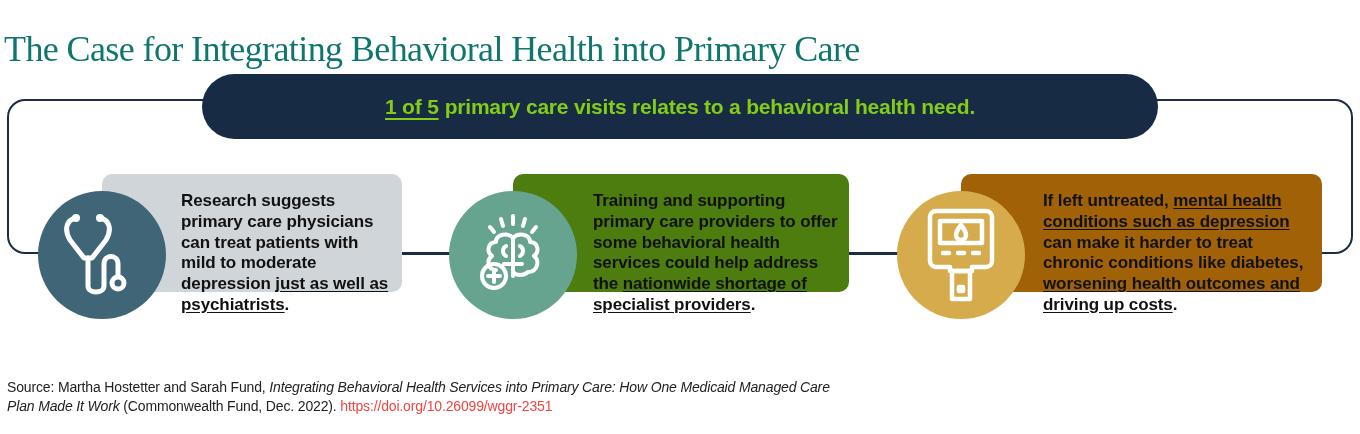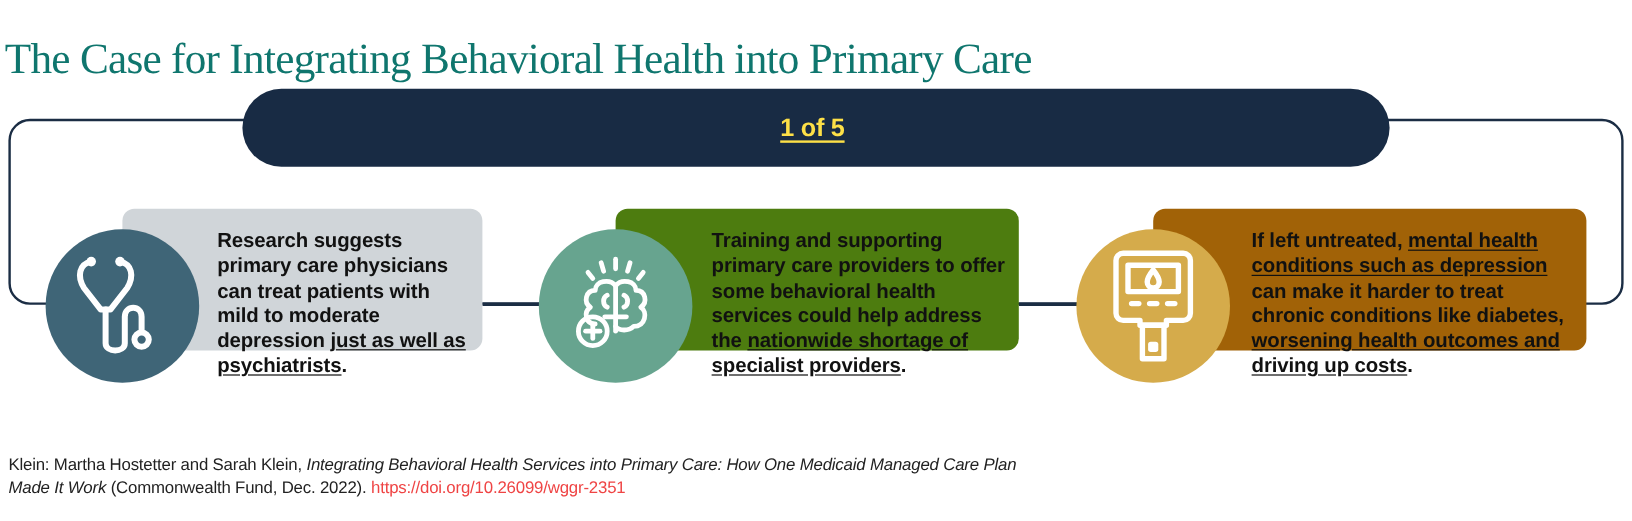--- a/index.html
+++ b/index.html
@@ -14,21 +14,21 @@
 
   .frame {
     position: absolute; left: 7px; top: 99px; width: 1346px; height: 155px;
     border: 2.5px solid #1b2d44; border-radius: 18px; box-sizing: border-box;
   }
 
   .banner {
     position: absolute; left: 202px; top: 74px; width: 956px; height: 65px;
     background: #182b44; border-radius: 33px;
     display: flex; align-items: center; justify-content: center;
-    color: #fde047; font-weight: bold; font-size: 21px; letter-spacing: -0.2px;
+    color: #84cc16; font-weight: bold; font-size: 21px; letter-spacing: -0.2px;
   }
   .banner .hl { text-decoration: underline; text-underline-offset: 4px; text-decoration-thickness: 2px; margin-right: 6px; }
 
   .connector { position: absolute; height: 2.5px; background: #1b2d44; top: 252px; }
 
   .card {
     position: absolute; top: 174px; height: 118px; border-radius: 10px;
     box-sizing: border-box;
   }
   .card-text {
@@ -52,20 +52,21 @@
 </style>
 </head>
 <body>
 
 <h1 class="title">The Case for Integrating Behavioral Health into Primary Care</h1>
 
 <div class="frame"></div>
 
 <div class="banner">
   <span class="hl">1 of 5</span>
+  <span>primary care visits relates to a behavioral health need.</span>
 </div>
 
 <div class="connector" style="left:402px; width:48px;"></div>
 <div class="connector" style="left:849px; width:50px;"></div>
 
 <div class="card" style="left:102px; width:300px; background:#d0d5d9;">
   <div class="card-text" style="left:79px; width:215px;">
     <span>Research suggests primary care physicians can treat patients with mild to moderate depression </span><span class="u">just as well as psychiatrists</span><span>.</span>
   </div>
 </div>
@@ -116,14 +117,14 @@
     <path d="M35 18 C31 23 30 26 30 28 A5 5 0 0 0 40 28 C40 26 39 23 35 18 Z"></path>
     <line x1="17" y1="46" x2="23" y2="46"></line>
     <line x1="32" y1="46" x2="38" y2="46"></line>
     <line x1="47" y1="46" x2="53" y2="46"></line>
     <rect x="26" y="64" width="18" height="28"></rect>
     <rect x="33" y="80" width="4" height="4" fill="#ffffff"></rect>
   </svg>
 </div>
 
 <div class="source">
-  <span>Klein: Martha Hostetter and Sarah Klein, </span><i>Integrating Behavioral Health Services into Primary Care: How One Medicaid Managed Care Plan Made It Work</i><span> (Commonwealth Fund, Dec. 2022). </span><a class="link">https://doi.org/10.26099/wggr-2351</a>
+  <span>Source: Martha Hostetter and Sarah Fund, </span><i>Integrating Behavioral Health Services into Primary Care: How One Medicaid Managed Care Plan Made It Work</i><span> (Commonwealth Fund, Dec. 2022). </span><a class="link">https://doi.org/10.26099/wggr-2351</a>
 </div>
 
 </body></html>

